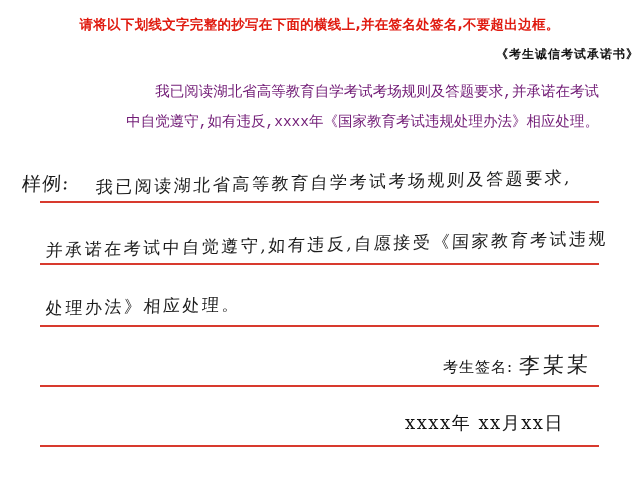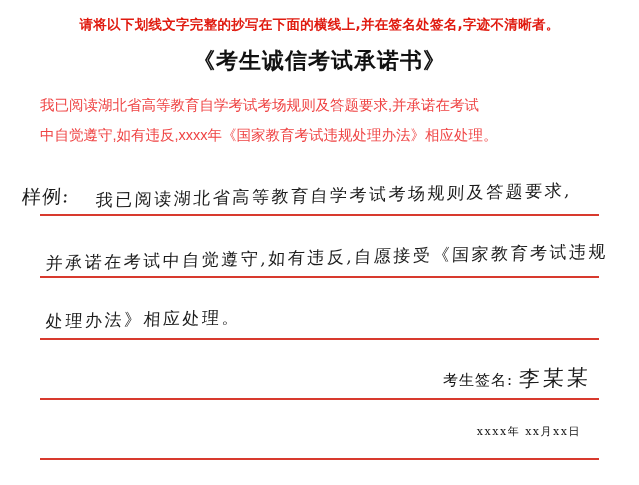--- a/index.html
+++ b/index.html
@@ -33,37 +33,37 @@
     line-height: 20px;
     letter-spacing: 0.3px;
     white-space: nowrap;
   }
   .instr-line.second {
     font-size: 13.5px;
   }
 
   
   .doc-title {
-    text-align: center;
+    text-align: right;
     color: #111111;
     font-weight: bold;
-    font-size: 22px;
+    font-size: 12px;
     margin-top: 12px;
     letter-spacing: 1px;
     font-family: "DejaVu Serif", "Liberation Serif", serif;
   }
 
   
   .body-text {
     margin: 14px 40px 0 40px;
-    color: #ef4444;
+    color: #701a75;
     font-size: 14.5px;
     line-height: 30px;
-    text-align: left;
-    font-family: Liberation Sans, sans-serif;
+    text-align: right;
+    font-family: Liberation Mono, monospace;
   }
   .body-line {
     white-space: nowrap;
   }
 
   
   .sample-area {
     position: relative;
     margin-top: 16px;
     height: 270px;
@@ -125,35 +125,35 @@
     color: #1b1b1b;
     font-size: 21px;
     letter-spacing: 3px;
     font-family: "DejaVu Serif", "Liberation Serif", serif;
     transform: skewX(-5deg) rotate(-1.5deg);
   }
 
   .date-row {
     position: absolute;
     top: 258px;
-    right: 58px;
+    right: 75px;
     color: #111111;
-    font-size: 11px;
+    font-size: 18px;
     letter-spacing: 1.5px;
     white-space: nowrap;
     font-family: "DejaVu Serif", "Liberation Serif", serif;
   }
 </style>
 </head>
 <body>
 
 <div class="page">
 
   <div class="instructions">
-    <div class="instr-line">请将以下划线文字完整的抄写在下面的横线上,并在签名处签名,字迹不清晰者。</div>
+    <div class="instr-line">请将以下划线文字完整的抄写在下面的横线上,并在签名处签名,不要超出边框。</div>
   </div>
 
   <div class="doc-title">《考生诚信考试承诺书》</div>
 
   <div class="body-text">
     <div class="body-line">我已阅读湖北省高等教育自学考试考场规则及答题要求,并承诺在考试</div>
     <div class="body-line">中自觉遵守,如有违反,xxxx年《国家教育考试违规处理办法》相应处理。</div>
   </div>
 
   <div class="sample-area">

